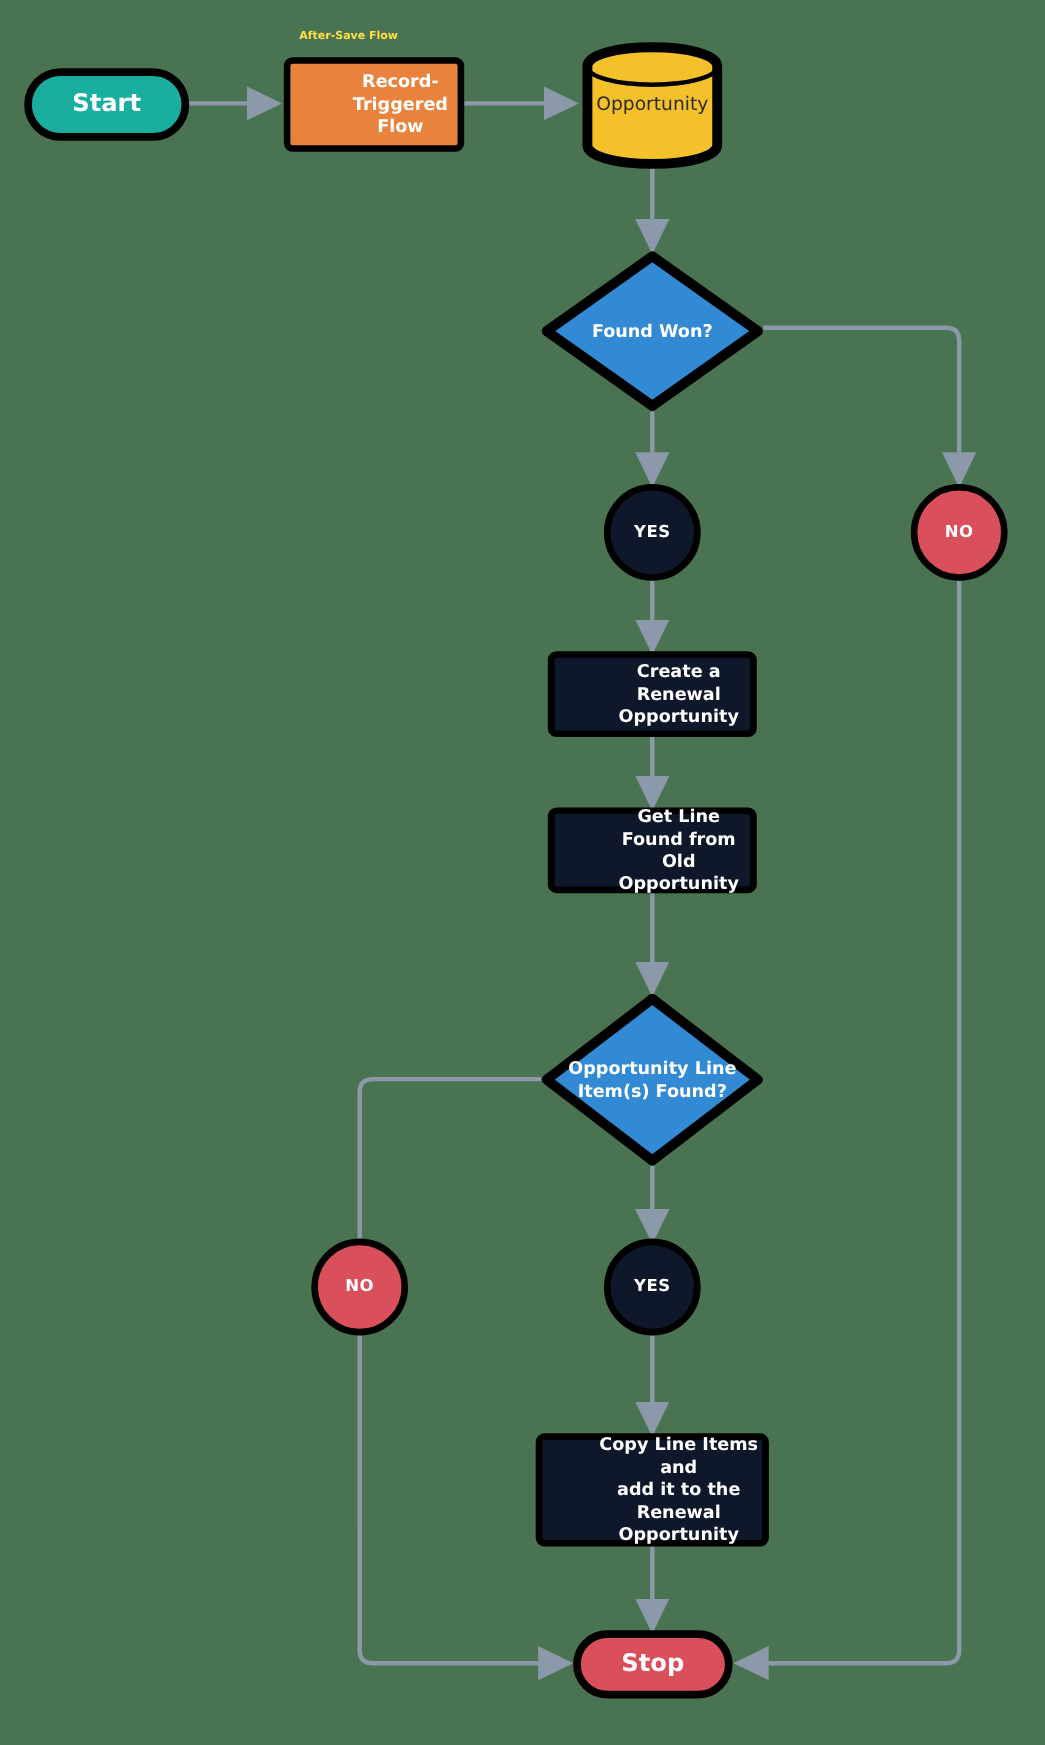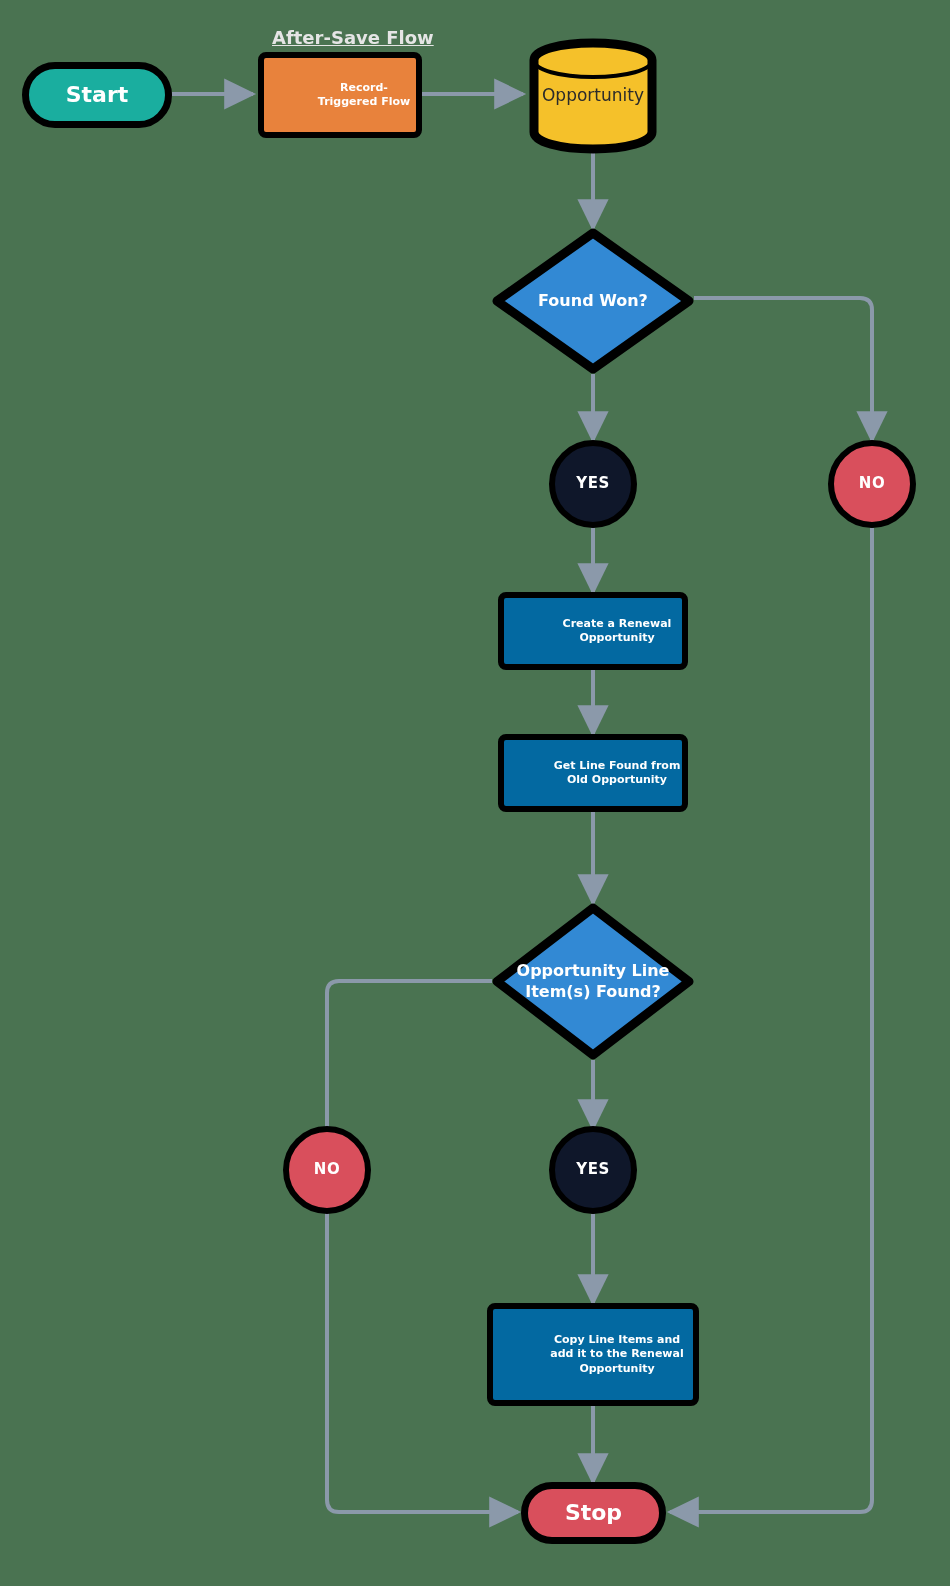--- a/index.html
+++ b/index.html
@@ -40,25 +40,25 @@
     border-radius: 999px;
     font-size: 22px;
   }
   .pill-start { background: #1aae9f; }
   .pill-stop  { background: #d94f5c; }
 
   
   .rect {
     border: 6px solid #000000;
     border-radius: 8px;
-    font-size: 11px;
+    font-size: 16px;
     padding-left: 48px;
   }
   .rect-orange { background: #e8823c; }
-  .rect-gray   { background: #0369a1; align-items: center; }
+  .rect-gray   { background: #0f172a; align-items: center; }
 
   
   .cyl {
     color: #2b2b2b;
     font-size: 17px;
     font-weight: normal;
   }
   .cyl .cyl-body {
     position: absolute;
     inset: 0;
@@ -84,26 +84,25 @@
     border-radius: 50%;
     font-size: 15px;
     letter-spacing: 0.5px;
   }
   .circ-yes { background: #0f172a; }
   .circ-no  { background: #d94f5c; }
 
   
   .caption {
     position: absolute;
-    color: #e5e5e5;
-    font-size: 18px;
+    color: #fde047;
+    font-size: 10px;
     font-weight: bold;
     z-index: 3;
     white-space: nowrap;
-    text-decoration: underline;
   }
 </style>
 </head>
 <body>
 
 <svg id="canvas" viewBox="0 0 950 1586" xmlns="http://www.w3.org/2000/svg">
   <defs>
     <marker id="ah" markerWidth="9" markerHeight="9" refX="7.2" refY="4.5" orient="auto" markerUnits="strokeWidth">
       <path d="M0,0.6 L8,4.5 L0,8.4 z" fill="#8b99aa"></path>
     </marker>

